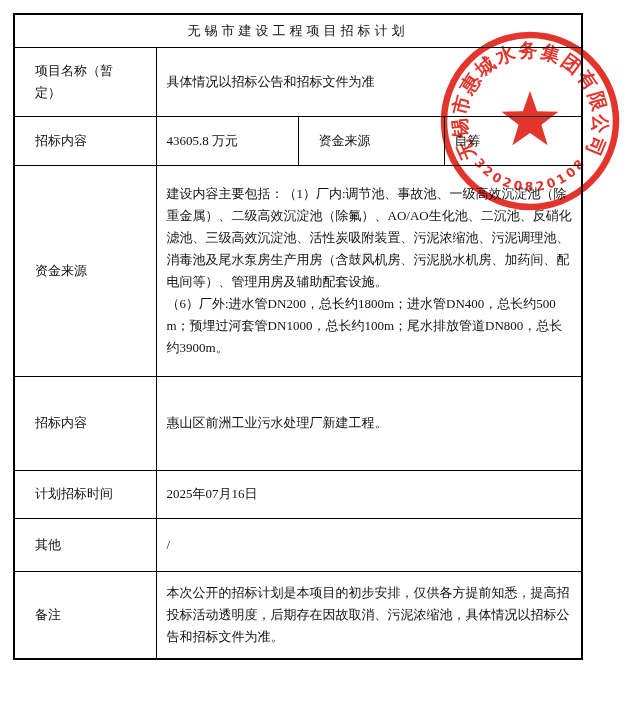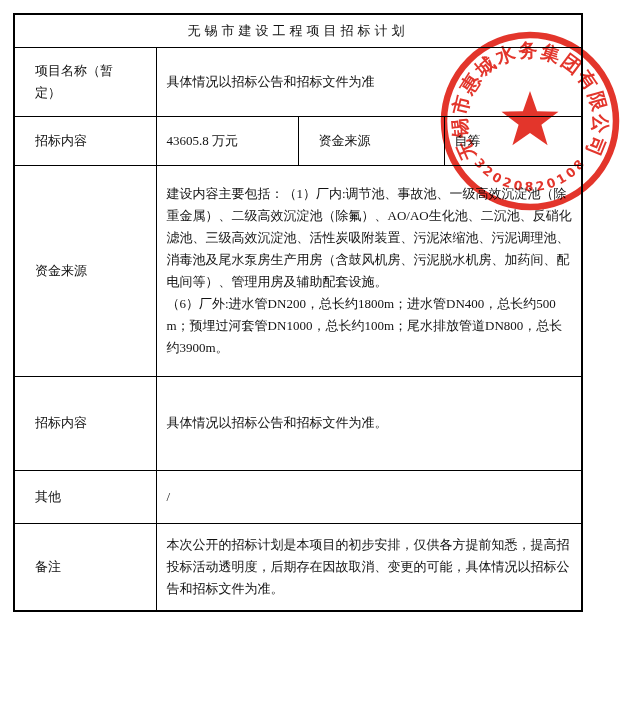--- a/index.html
+++ b/index.html
@@ -99,29 +99,33 @@
     <td class="label-cell">资金来源</td>
     <td class="value-cell">自筹</td>
   </tr>
   <tr class="r-over">
     <td class="label-cell">资金来源</td>
     <td class="value-cell" colspan="3">建设内容主要包括：（1）厂内:调节池、事故池、一级高效沉淀池（除重金属）、二级高效沉淀池（除氟）、AO/AO生化池、二沉池、反硝化滤池、三级高效沉淀池、活性炭吸附装置、污泥浓缩池、污泥调理池、消毒池及尾水泵房生产用房（含鼓风机房、污泥脱水机房、加药间、配电间等）、管理用房及辅助配套设施。
 （6）厂外:进水管DN200，总长约1800m；进水管DN400，总长约500m；预埋过河套管DN1000，总长约100m；尾水排放管道DN800，总长约3900m。</td>
   </tr>
   <tr class="r-cont">
     <td class="label-cell">招标内容</td>
-    <td class="value-cell" colspan="3">具体情况以招标公告和招标文件为准。</td>
+    <td class="value-cell" colspan="3">惠山区前洲工业污水处理厂新建工程。</td>
+  </tr>
+  <tr class="r-time">
+    <td class="label-cell">计划招标时间</td>
+    <td class="value-cell" colspan="3">2025年07月16日</td>
   </tr>
   <tr class="r-other">
     <td class="label-cell">其他</td>
     <td class="value-cell" colspan="3">/</td>
   </tr>
   <tr class="r-remark">
     <td class="label-cell">备注</td>
-    <td class="value-cell" colspan="3">本次公开的招标计划是本项目的初步安排，仅供各方提前知悉，提高招投标活动透明度，后期存在因故取消、变更的可能，具体情况以招标公告和招标文件为准。</td>
+    <td class="value-cell" colspan="3">本次公开的招标计划是本项目的初步安排，仅供各方提前知悉，提高招投标活动透明度，后期存在因故取消、污泥浓缩池，具体情况以招标公告和招标文件为准。</td>
   </tr>
 </tbody>
   </table>
 
 <div class="seal">
   <svg viewBox="0 0 190 190" xmlns="http://www.w3.org/2000/svg">
     <circle cx="95" cy="95" r="86" fill="none" stroke-width="6.5" stroke="#e1251b"></circle>
     <polygon points="95,65 102.1,85.3 123.5,85.7 106.4,98.7 112.6,119.3 95,107 77.4,119.3 83.6,98.7 66.5,85.7 87.9,85.3" fill="#e1251b"></polygon>
     <defs>
       <path id="companyArc" d="M 42.6 131.7 A 64 64 0 1 1 147.4 131.7" fill="none"></path>

